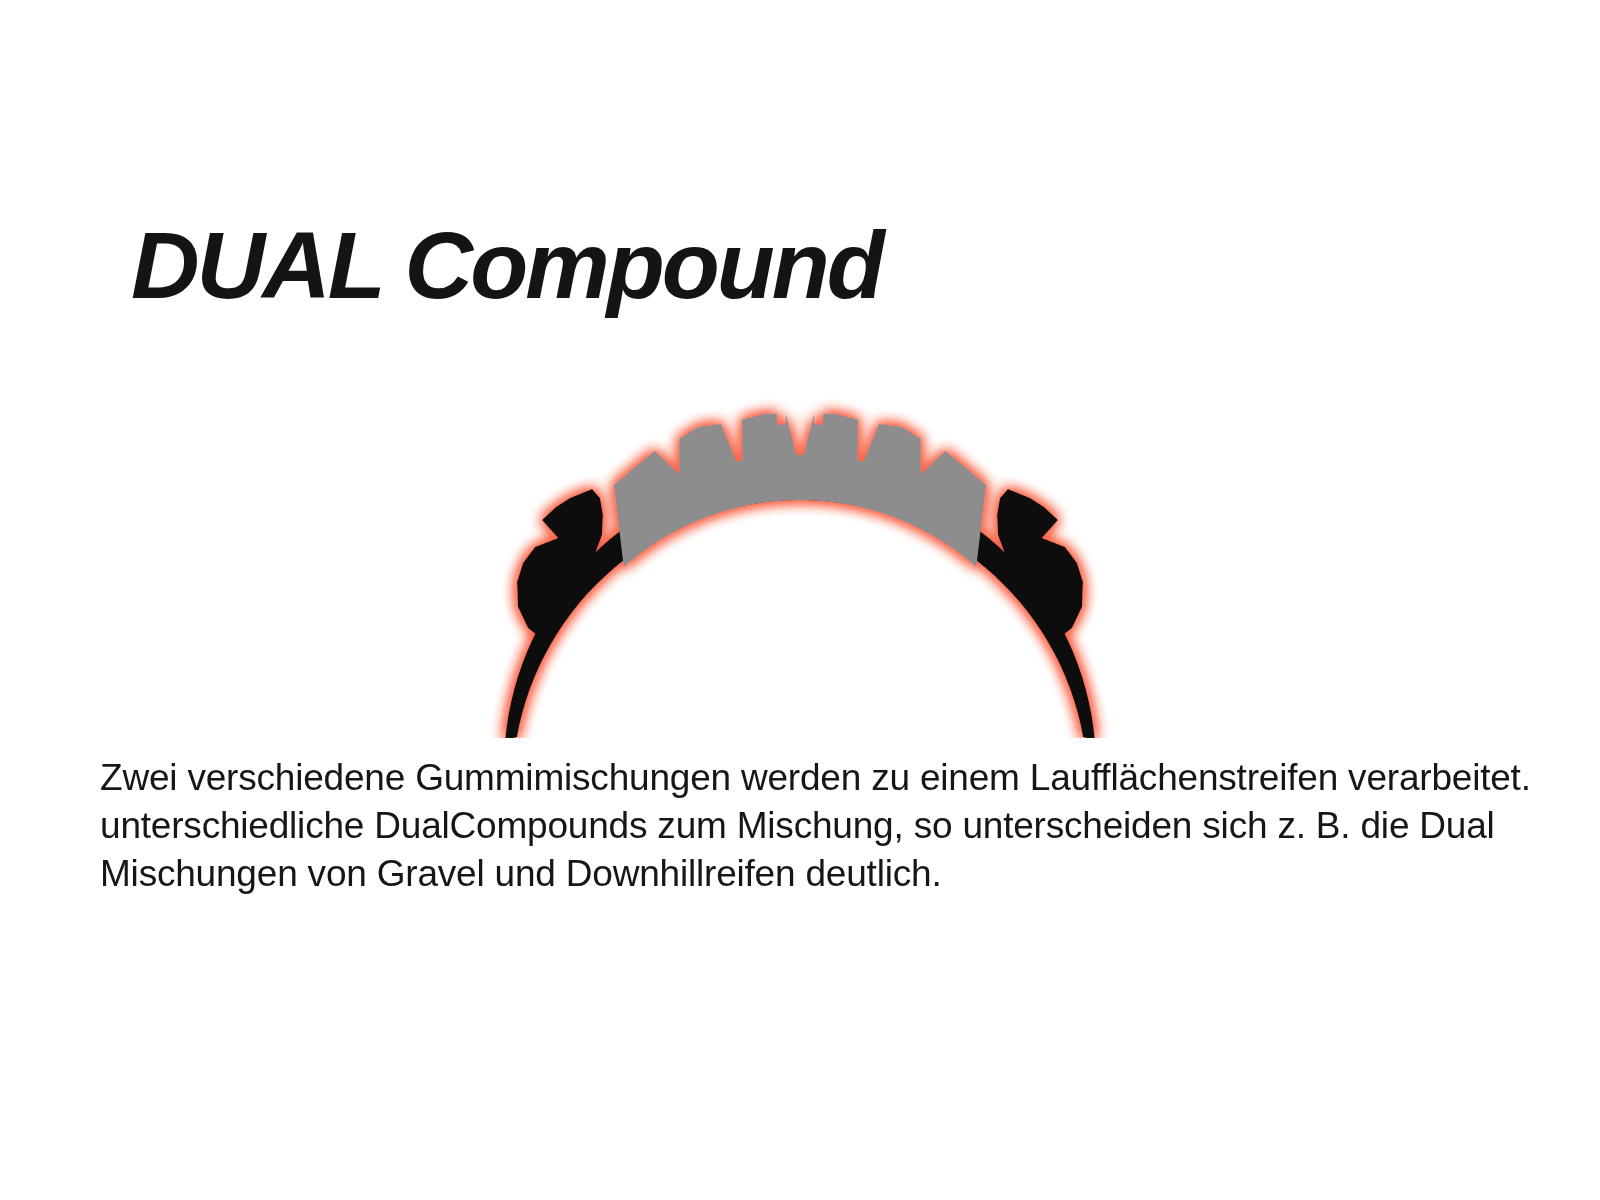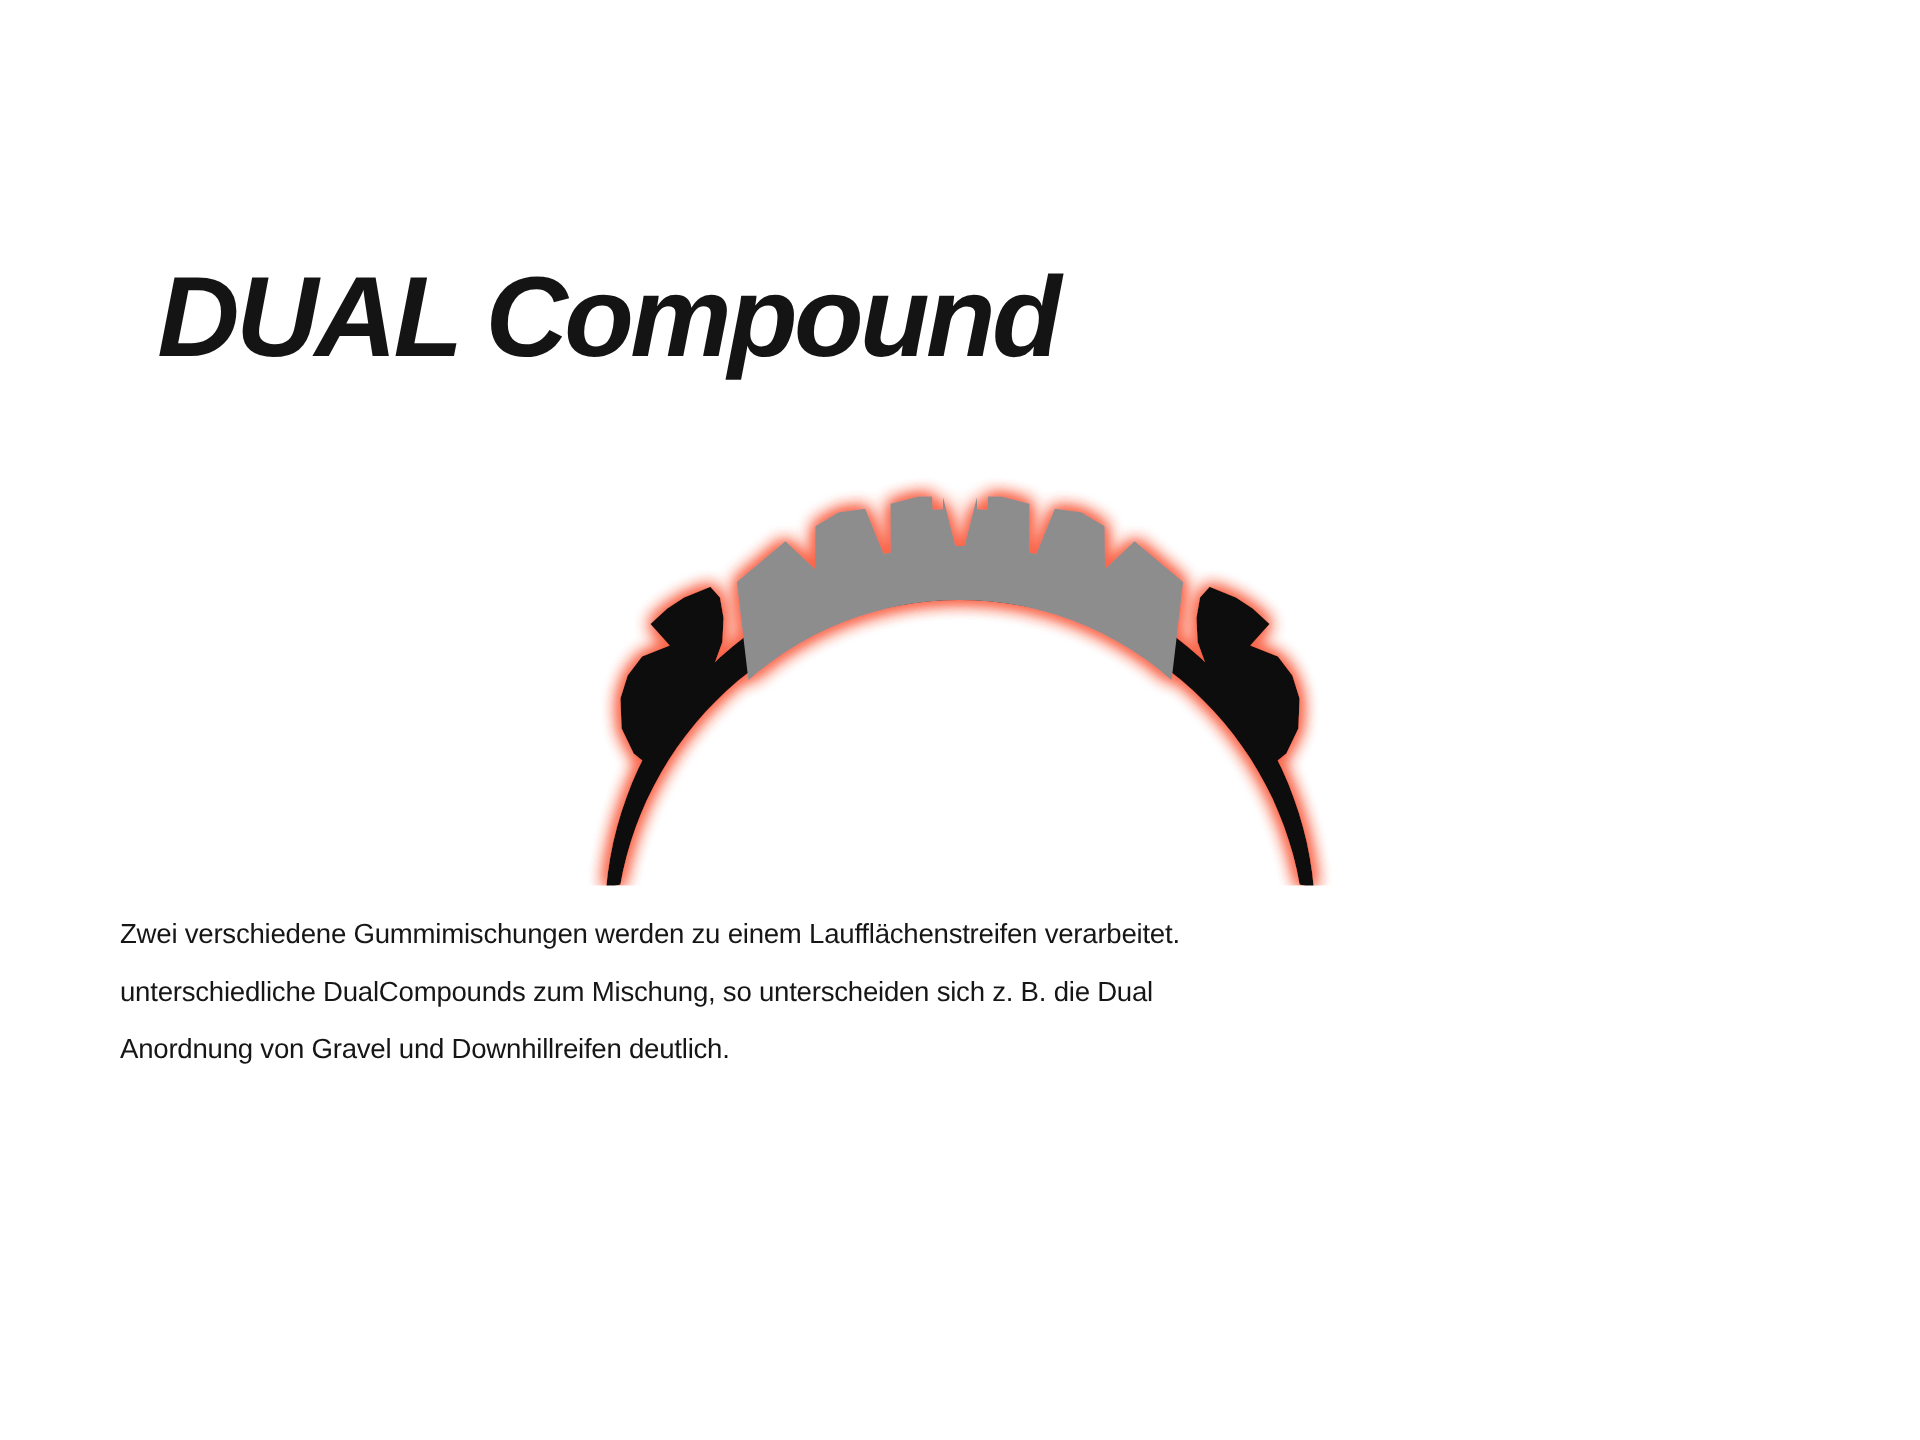--- a/index.html
+++ b/index.html
@@ -5,21 +5,21 @@
   html,body{margin:0;padding:0;width:1600px;height:1200px;overflow:hidden;}
   body{background:#ffffff;position:relative;font-family:"Liberation Sans",sans-serif;}
   .page-title{
     position:absolute;left:100px;top:152px;
     font-size:95px;font-weight:700;font-style:italic;
     letter-spacing:-3px;color:#141414;line-height:1.05;white-space:nowrap;margin-left:31px;
   }
   .tire-wrap{position:absolute;left:480px;top:378px;width:640px;height:360px;}
   .description{
     position:absolute;left:100px;top:754px;
-    font-size:23px;color:#161616;line-height:48px;letter-spacing:-0.2px;
+    font-size:37px;color:#161616;line-height:48px;letter-spacing:-0.2px;
   }
   .description div{white-space:nowrap;}
 </style>
 </head>
 <body>
 
 <h1 class="page-title">DUAL Compound</h1>
 
 <div class="tire-wrap">
   <svg id="tire-svg" width="640" height="360" viewBox="0 0 640 360">
@@ -41,14 +41,14 @@
       <path id="p-knob-left" fill="#0d0d0d" d="M112.0,111.0L90.0,120.0L76.0,129.0L62.0,142.0L78.0,160.0L55.0,169.0L43.0,185.0L37.0,204.0L38.0,229.0L48.0,250.0L58.0,258.0L80.0,234.0L98.0,207.0L113.0,182.0L122.0,157.0L123.0,137.0L120.0,120.0Z"></path>
       <path id="p-knob-right" fill="#0d0d0d" d="M528.0,111.0L550.0,120.0L564.0,129.0L578.0,142.0L562.0,160.0L585.0,169.0L597.0,185.0L603.0,204.0L602.0,229.0L592.0,250.0L582.0,258.0L560.0,234.0L542.0,207.0L527.0,182.0L518.0,157.0L517.0,137.0L520.0,120.0Z"></path>
       <path id="p-tread" fill="#8d8d8d" d="M143.7,188.8L134.0,107.0L174.5,73.0L199.1,96.1L199.5,60.5L218.9,48.8L241.0,46.0L256.4,83.6L262.3,82.4L262.1,41.8L285.5,35.7L296.6,35.8L297.3,46.8L305.7,46.3L305.9,36.3L316.2,77.0L323.8,77.0L334.1,36.3L334.3,46.3L342.7,46.8L343.4,35.8L354.5,35.7L377.9,41.8L377.7,82.4L383.6,83.6L399.0,46.0L421.1,48.8L440.5,60.5L440.9,96.1L465.5,73.0L506.0,107.0L496.3,188.8L496.3,188.8L485.6,179.8L474.5,171.4L462.9,163.7L451.0,156.5L438.7,149.9L426.1,144.1L413.2,138.8L400.0,134.3L386.6,130.5L373.0,127.3L359.3,124.9L345.5,123.2L331.6,122.3L317.7,122.0L303.8,122.5L289.9,123.7L276.1,125.6L262.4,128.3L248.9,131.7L235.6,135.7L222.5,140.5L209.7,146.0L197.2,152.1L185.0,158.8L173.2,166.2L161.8,174.2L150.8,182.7L143.7,188.8Z"></path>
     </g>
   </svg>
 </div>
 
 <div class="description">
   <div>Zwei verschiedene Gummimischungen werden zu einem Laufflächenstreifen verarbeitet.</div>
   <div>unterschiedliche DualCompounds zum Mischung, so unterscheiden sich z. B. die Dual</div>
-  <div>Anordnung von Gravel und Downhillreifen deutlich.</div>
+  <div>Mischungen von Gravel und Downhillreifen deutlich.</div>
 </div>
 
 </body></html>

